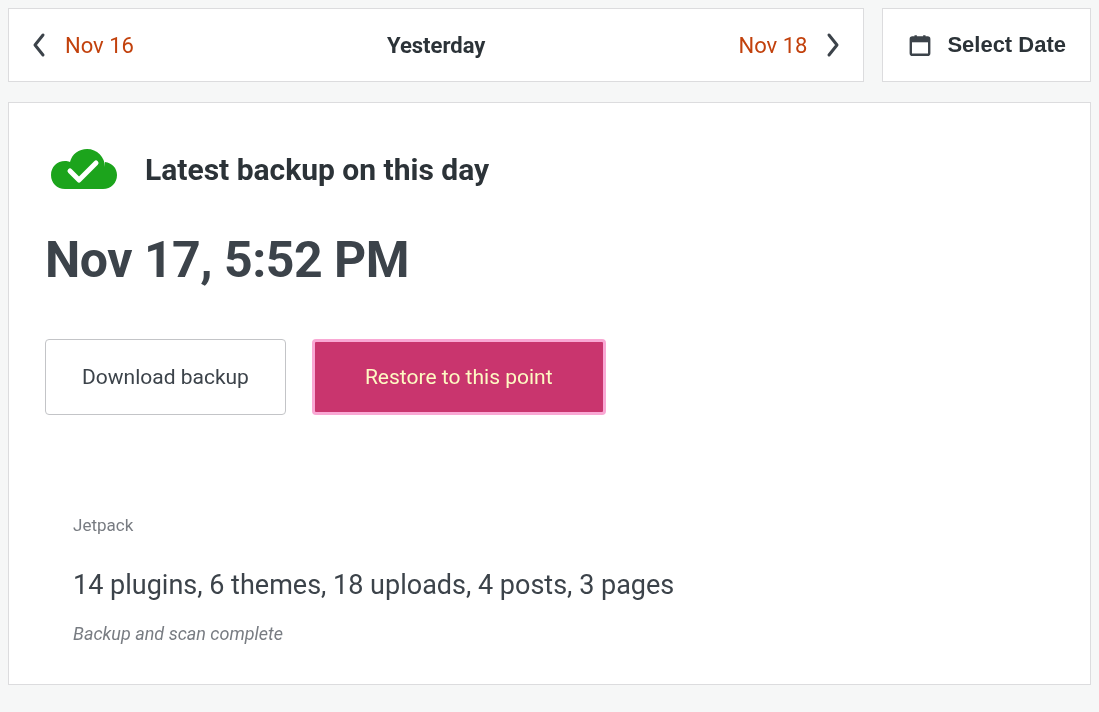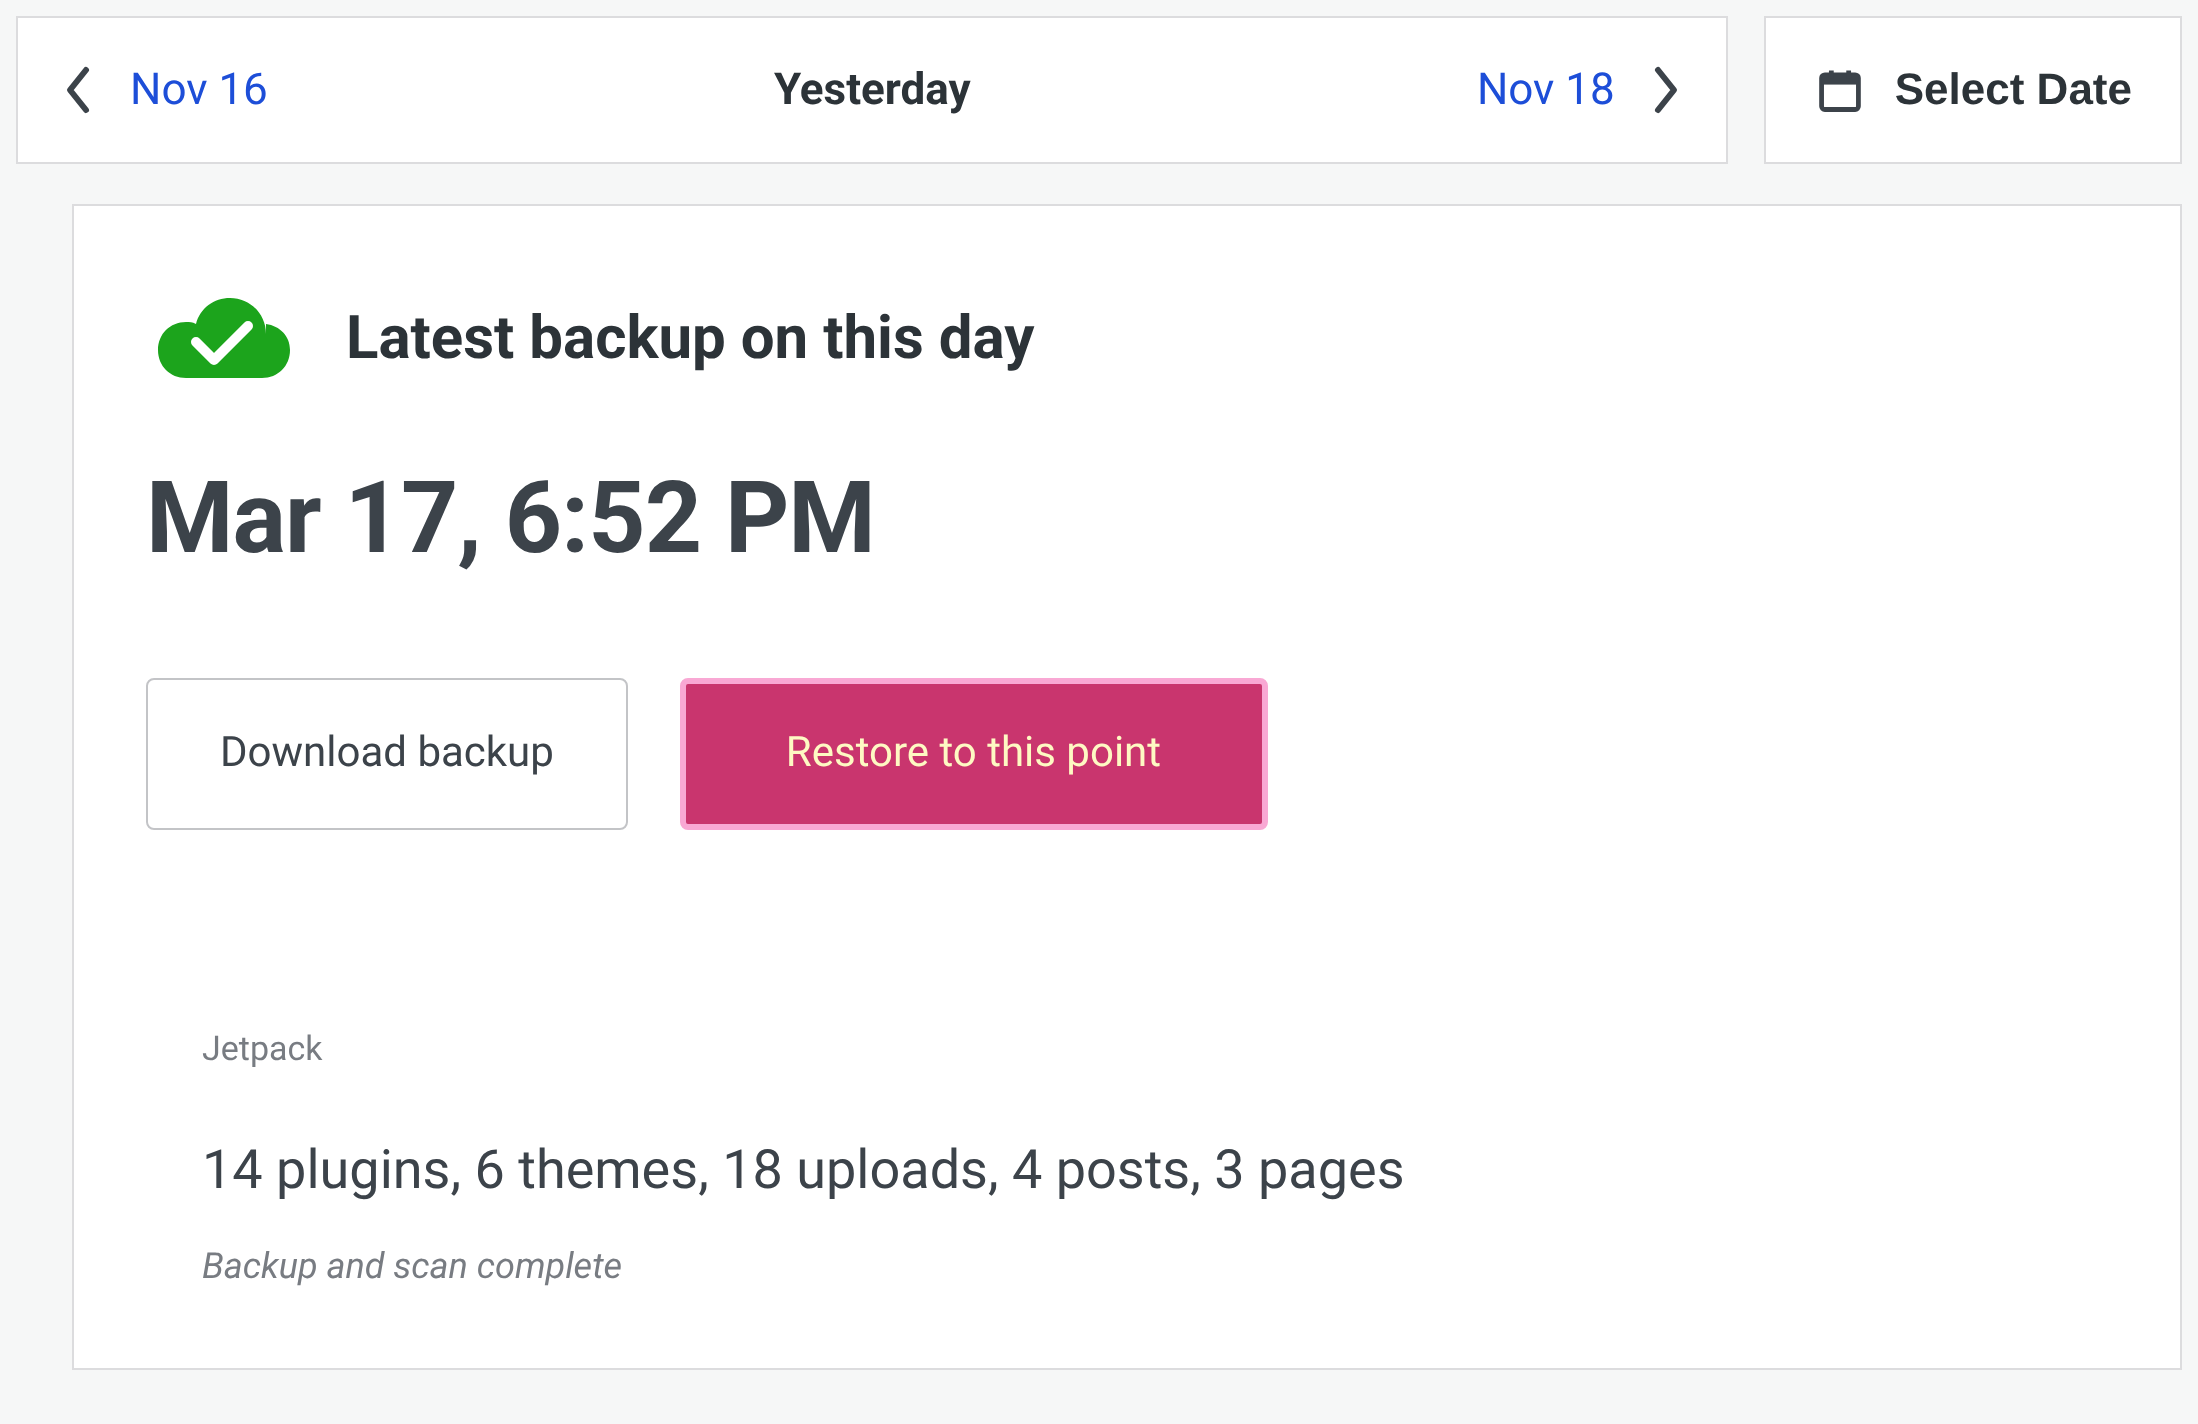--- a/index.html
+++ b/index.html
@@ -24,21 +24,21 @@
       display: flex;
       align-items: center;
       justify-content: space-between;
       padding: 0 22px;
     }
     .date-nav-side {
       display: flex;
       align-items: center;
       gap: 18px;
       font-size: 22px;
-      color: #1d4ed8;
+      color: #c2410c;
       cursor: pointer;
     }
     .date-nav-center {
       font-size: 22px;
       font-weight: 700;
       color: #2c3338;
     }
     .select-date-btn {
       background: #fff;
       border: 1px solid #dcdcde;
@@ -55,21 +55,20 @@
     .chevron-icon, .calendar-icon {
       display: inline-flex;
       align-items: center;
       justify-content: center;
       color: #3c434a;
     }
     .main-card {
       background: #fff;
       border: 1px solid #dcdcde;
       padding: 40px 36px 40px 36px;
-      margin-left: 28px;
     }
     .header-row {
       display: flex;
       align-items: center;
       gap: 26px;
       margin-bottom: 36px;
     }
     .cloud-icon {
       display: inline-flex;
     }
@@ -169,21 +168,21 @@
   <div class="header-row">
     <span class="cloud-icon">
       <svg width="74" height="52" viewBox="0 0 74 52">
         <path d="M58 20c0-10-8-18-18-18-8 0-15 5-17 13-2-1-3-1-5-1-8 0-14 6-14 14 0 8 6 14 14 14h38c8 0 14-6 14-14 0-7-5-12-12-13z" fill="#1ca41c" transform="translate(2,4)"></path>
         <path d="M25 30 L34 39 L51 22" stroke="#fff" stroke-width="5" fill="none" stroke-linecap="round" stroke-linejoin="round" transform="translate(0,-2)"></path>
       </svg>
     </span>
     <h2 class="header-title">Latest backup on this day</h2>
   </div>
 
-  <div class="timestamp">Mar 17, 6:52 PM</div>
+  <div class="timestamp">Nov 17, 5:52 PM</div>
 
   <div class="action-row">
     <button class="btn">Download backup</button>
     <button class="btn btn-primary">Restore to this point</button>
   </div>
 
   <div class="meta-block">
     <div class="meta-source">Jetpack</div>
     <div class="meta-summary">14 plugins, 6 themes, 18 uploads, 4 posts, 3 pages</div>
     <div class="meta-status">Backup and scan complete</div>

